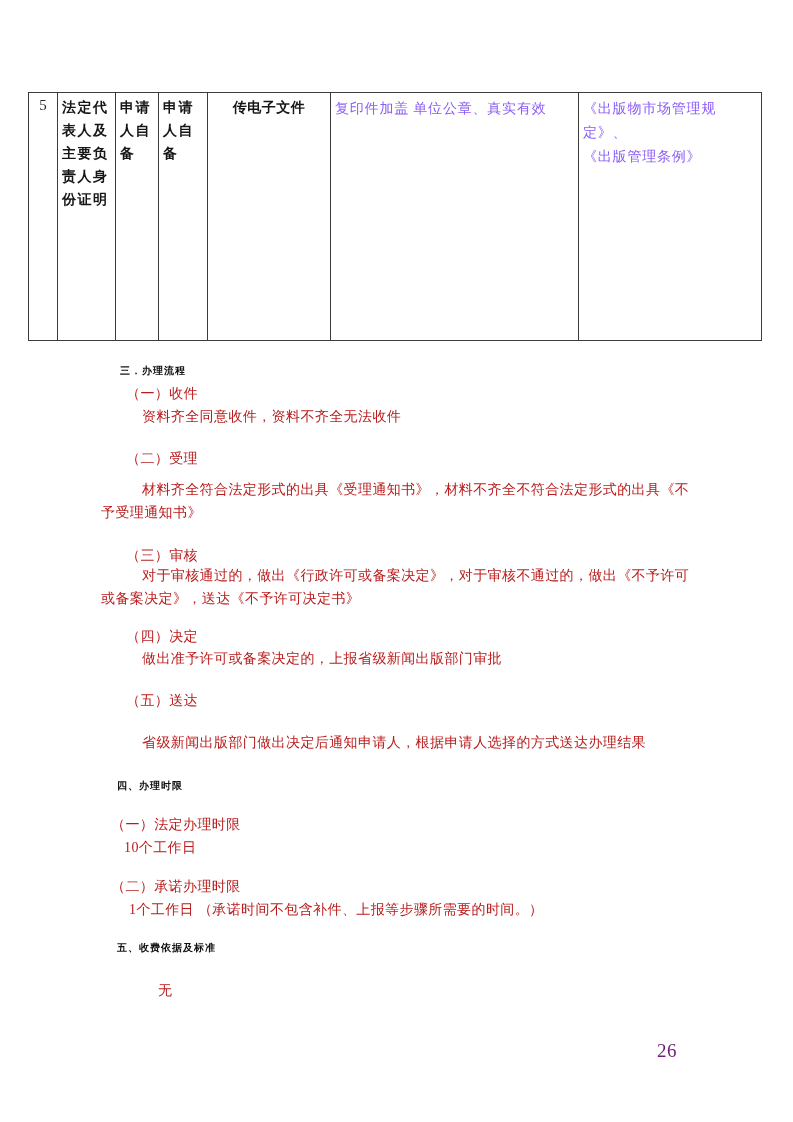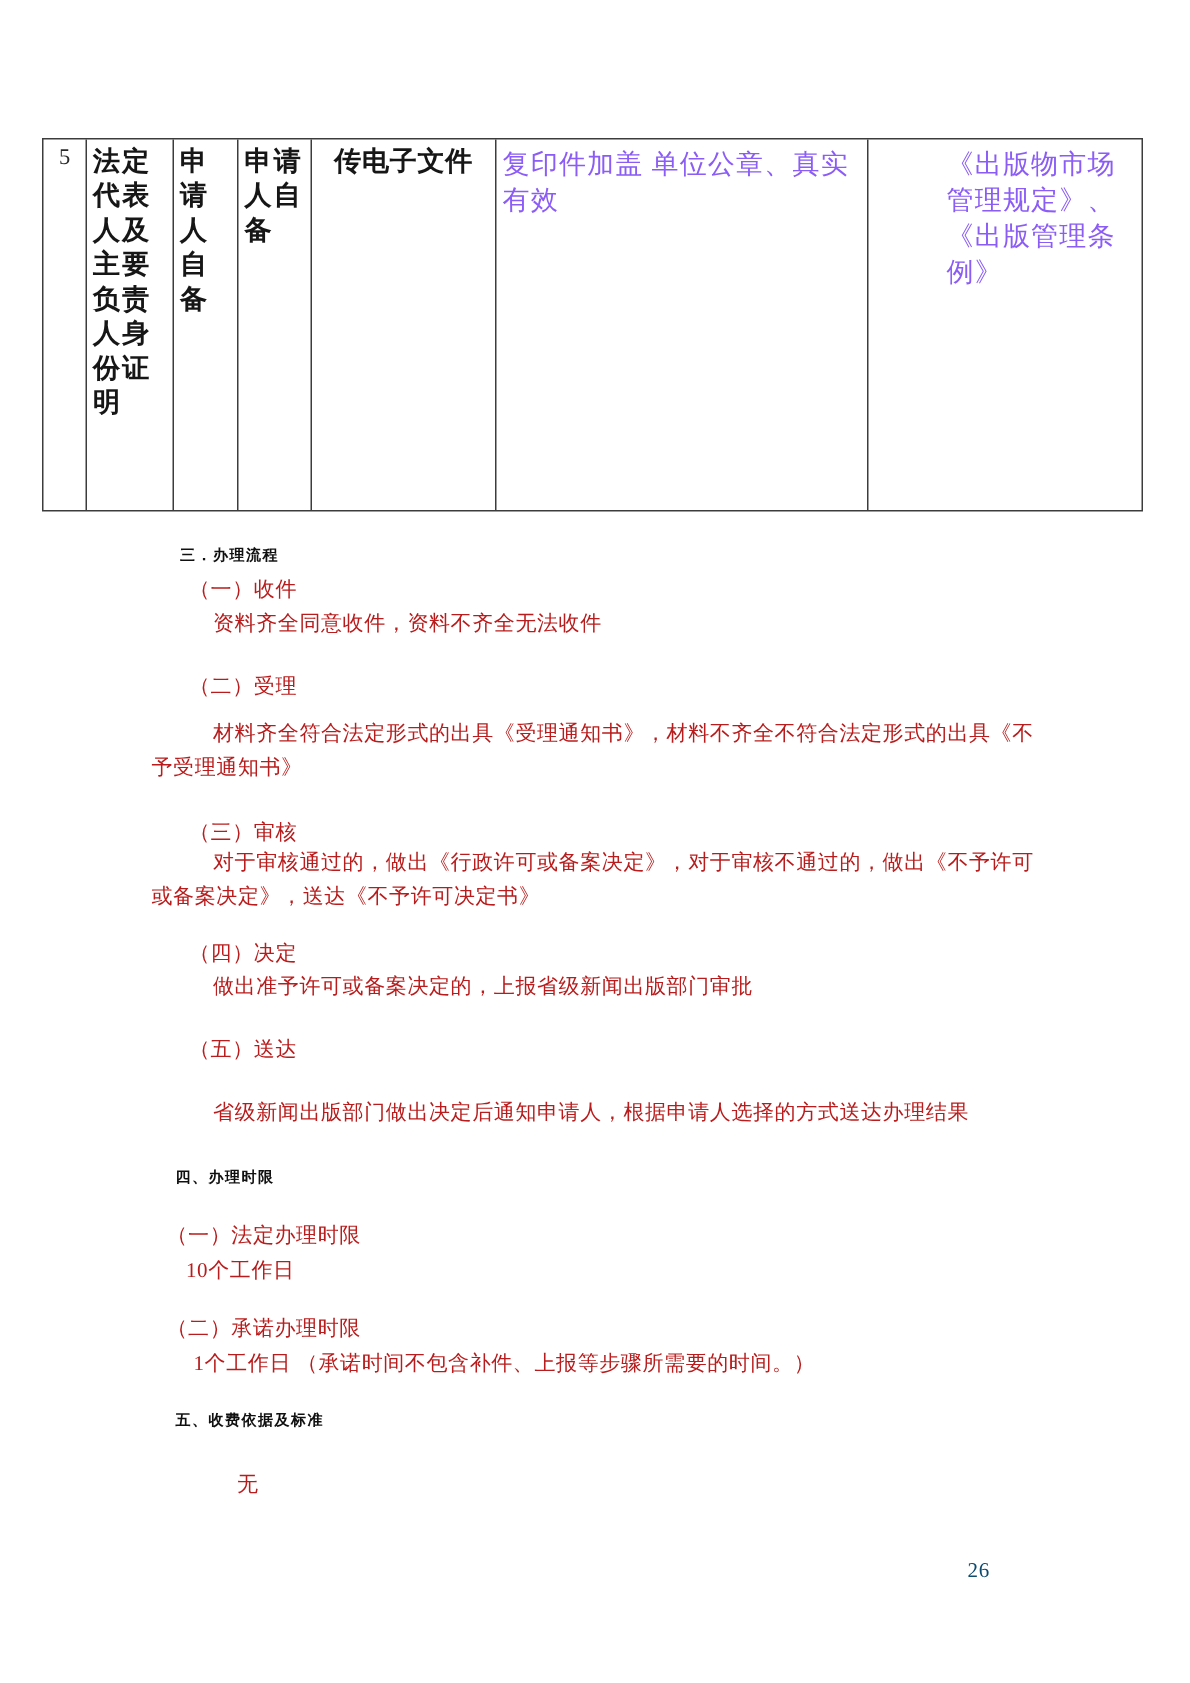--- a/index.html
+++ b/index.html
@@ -7,23 +7,23 @@
     position:relative;width:793px;height:1122px;background:#ffffff;
     font-family:"Liberation Serif","DejaVu Serif",serif;color:#1f1f1f;overflow:hidden;
   }
   
   .tbl{
     position:absolute;left:28px;top:92px;width:734px;height:249px;
     display:flex;box-sizing:border-box;border:1px solid #3c3c3c;background:#fff;
   }
   .cell{
     box-sizing:border-box;border-right:1px solid #3c3c3c;
-    padding:3px 4px;font-size:18px;line-height:23px;overflow:hidden;
+    padding:3px 4px;font-size:14px;line-height:23px;overflow:hidden;
   }
-  .cell:last-child{border-right:none;margin-left:48px;}
+  .cell:last-child{border-right:none;}
   .c1{width:29px;text-align:center;font-size:15px;line-height:21px;color:#2a2a2a;padding:2px 1px;}
   .c2{width:58px;}
   .c3{width:43px;}
   .c4{width:49px;}
   .c5{width:123px;text-align:center;letter-spacing:0.5px;}
   .c6{width:248px;}
   .c7{flex:1;}
   .bold-cell{
     font-family:"Liberation Sans","DejaVu Sans",sans-serif;font-weight:700;
     color:#161616;letter-spacing:1.5px;
@@ -36,22 +36,23 @@
   
   .line{
     position:absolute;white-space:pre;font-size:14px;line-height:17px;color:#b91c1c;
     letter-spacing:0.4px;
   }
   .h{
     font-family:"Liberation Sans","DejaVu Sans",sans-serif;font-weight:700;
     font-size:10px;color:#101010;letter-spacing:1px;
   }
   .pageno{
-    position:absolute;font-size:14px;color:#0c4a6e;letter-spacing:0.5px;
+    position:absolute;font-size:19px;color:#701a75;letter-spacing:0.5px;
     font-family:"Liberation Serif","DejaVu Serif",serif;
+    margin-left:12px;
   }
 </style>
 </head>
 <body>
 
 <div class="page">
 
   <div class="tbl">
     <div class="cell c1">5</div>
     <div class="cell c2 bold-cell">法定代表人及主要负责人身份证明</div>

